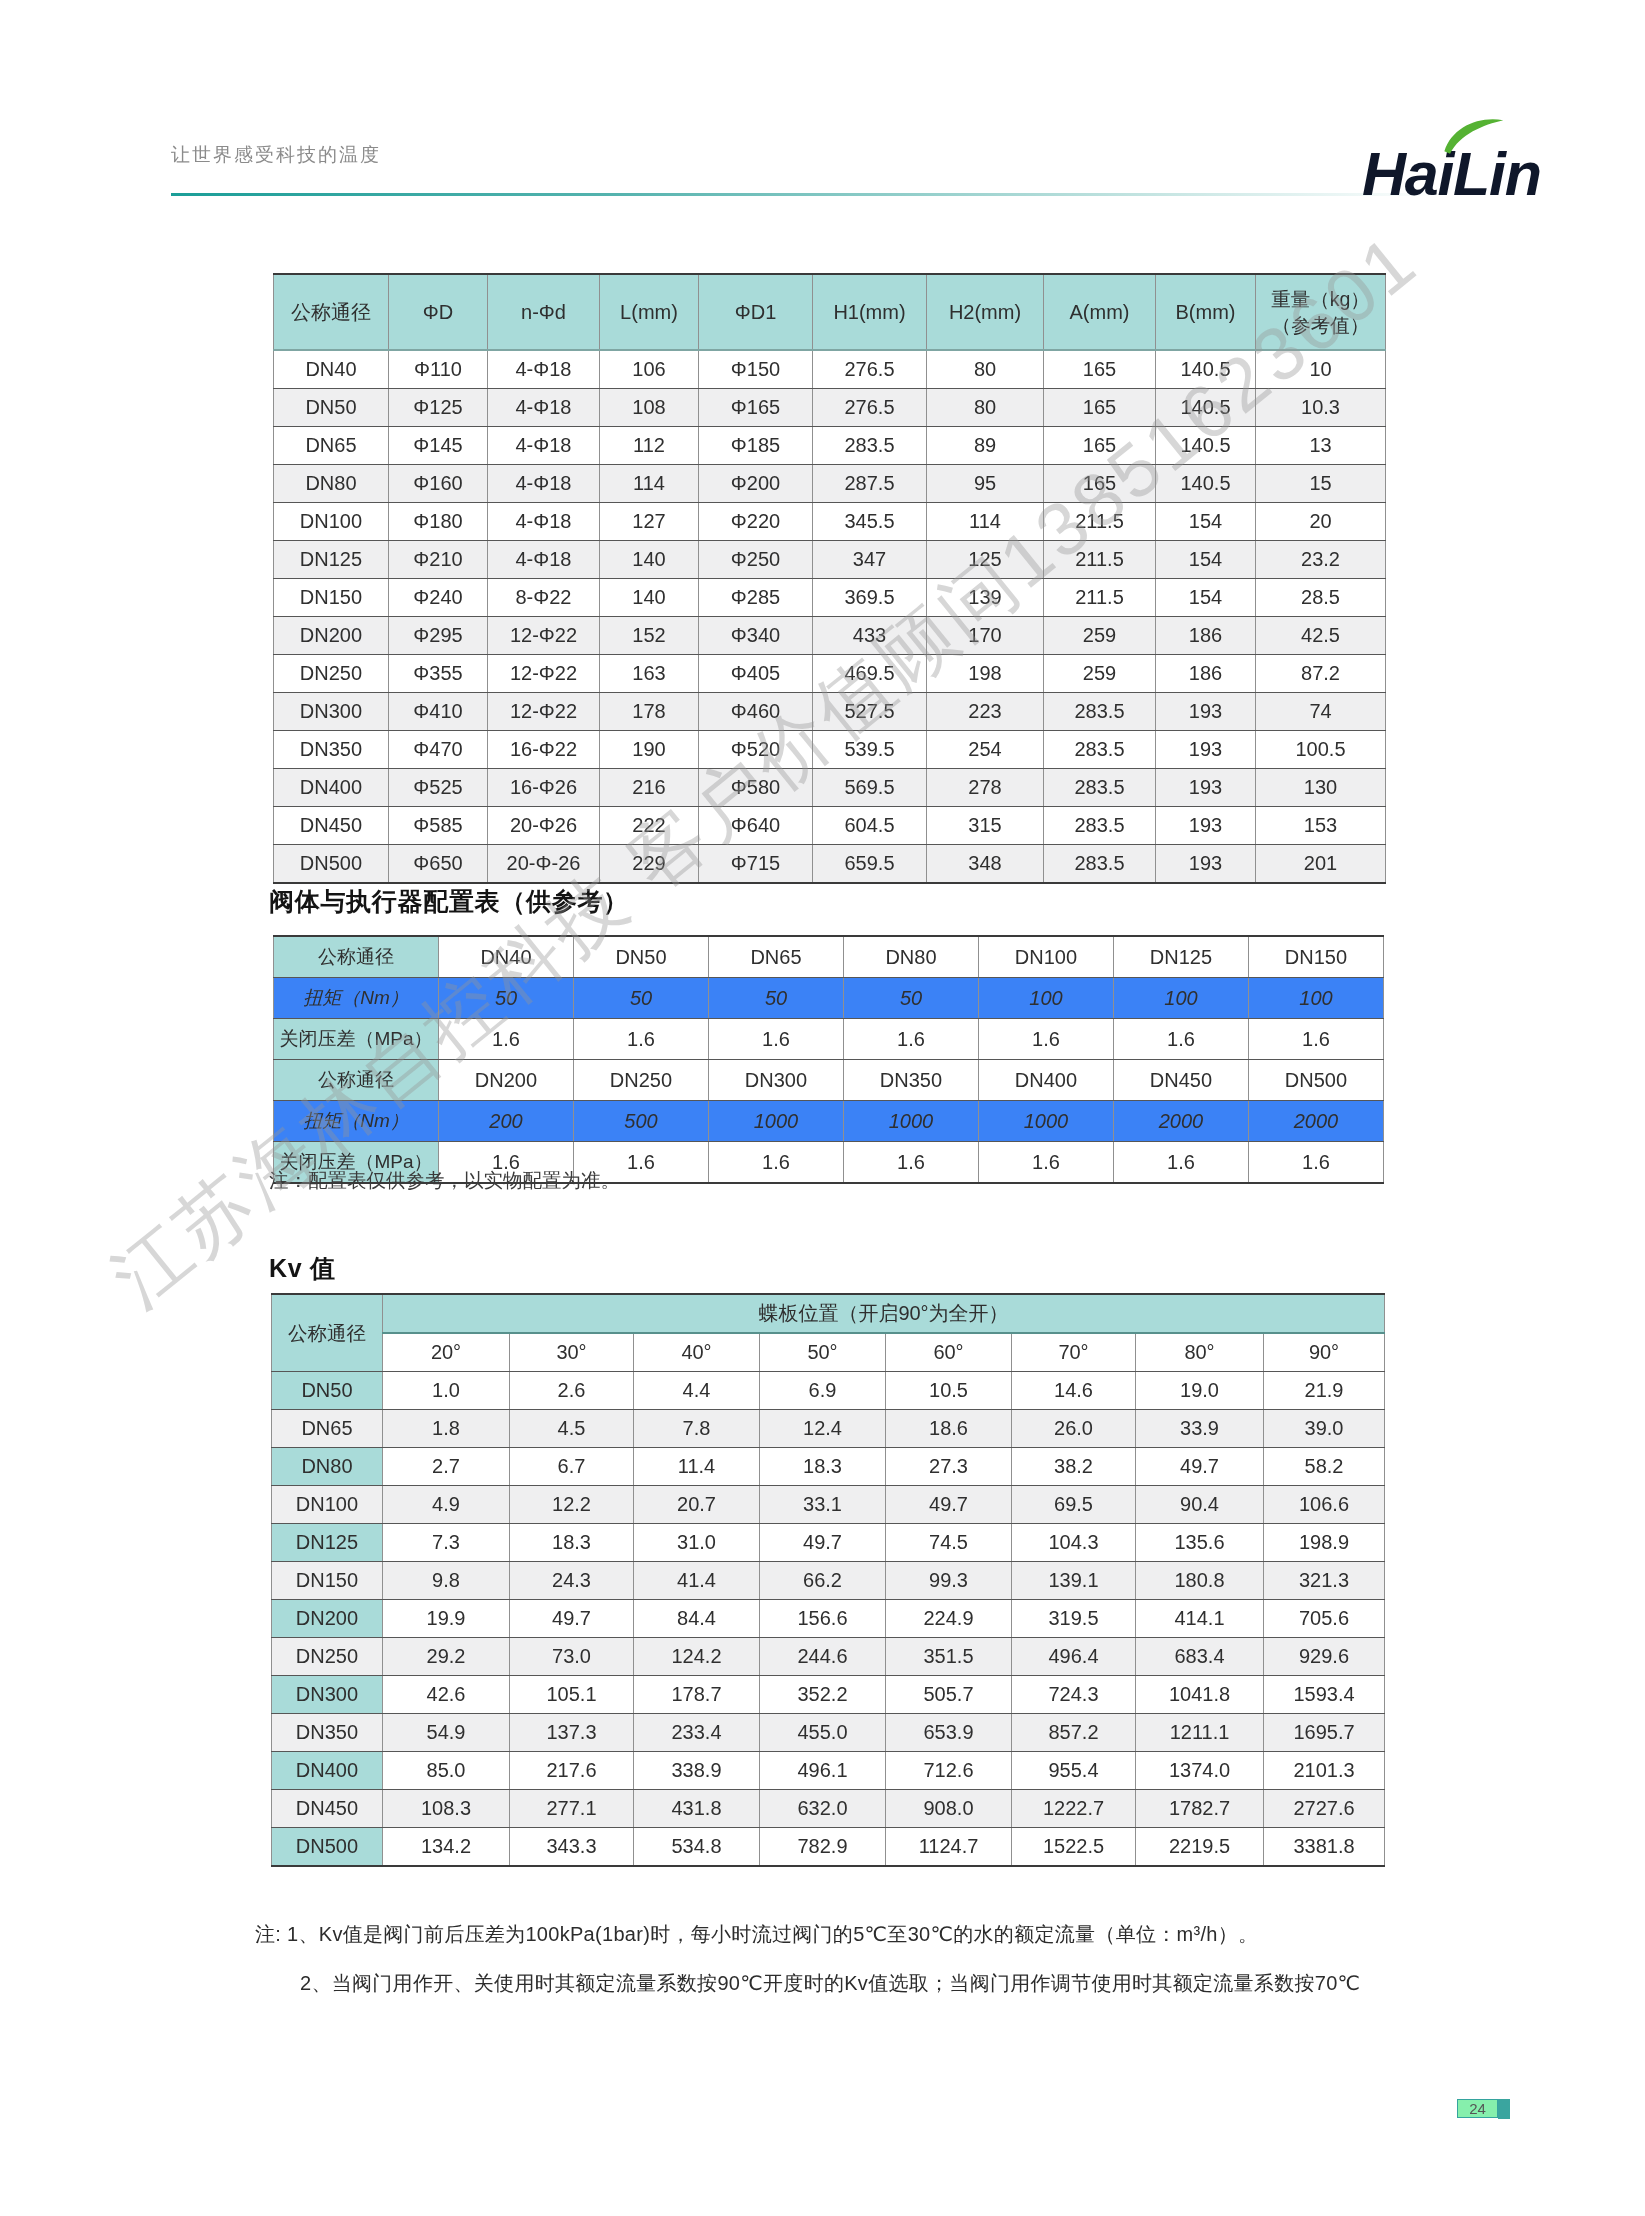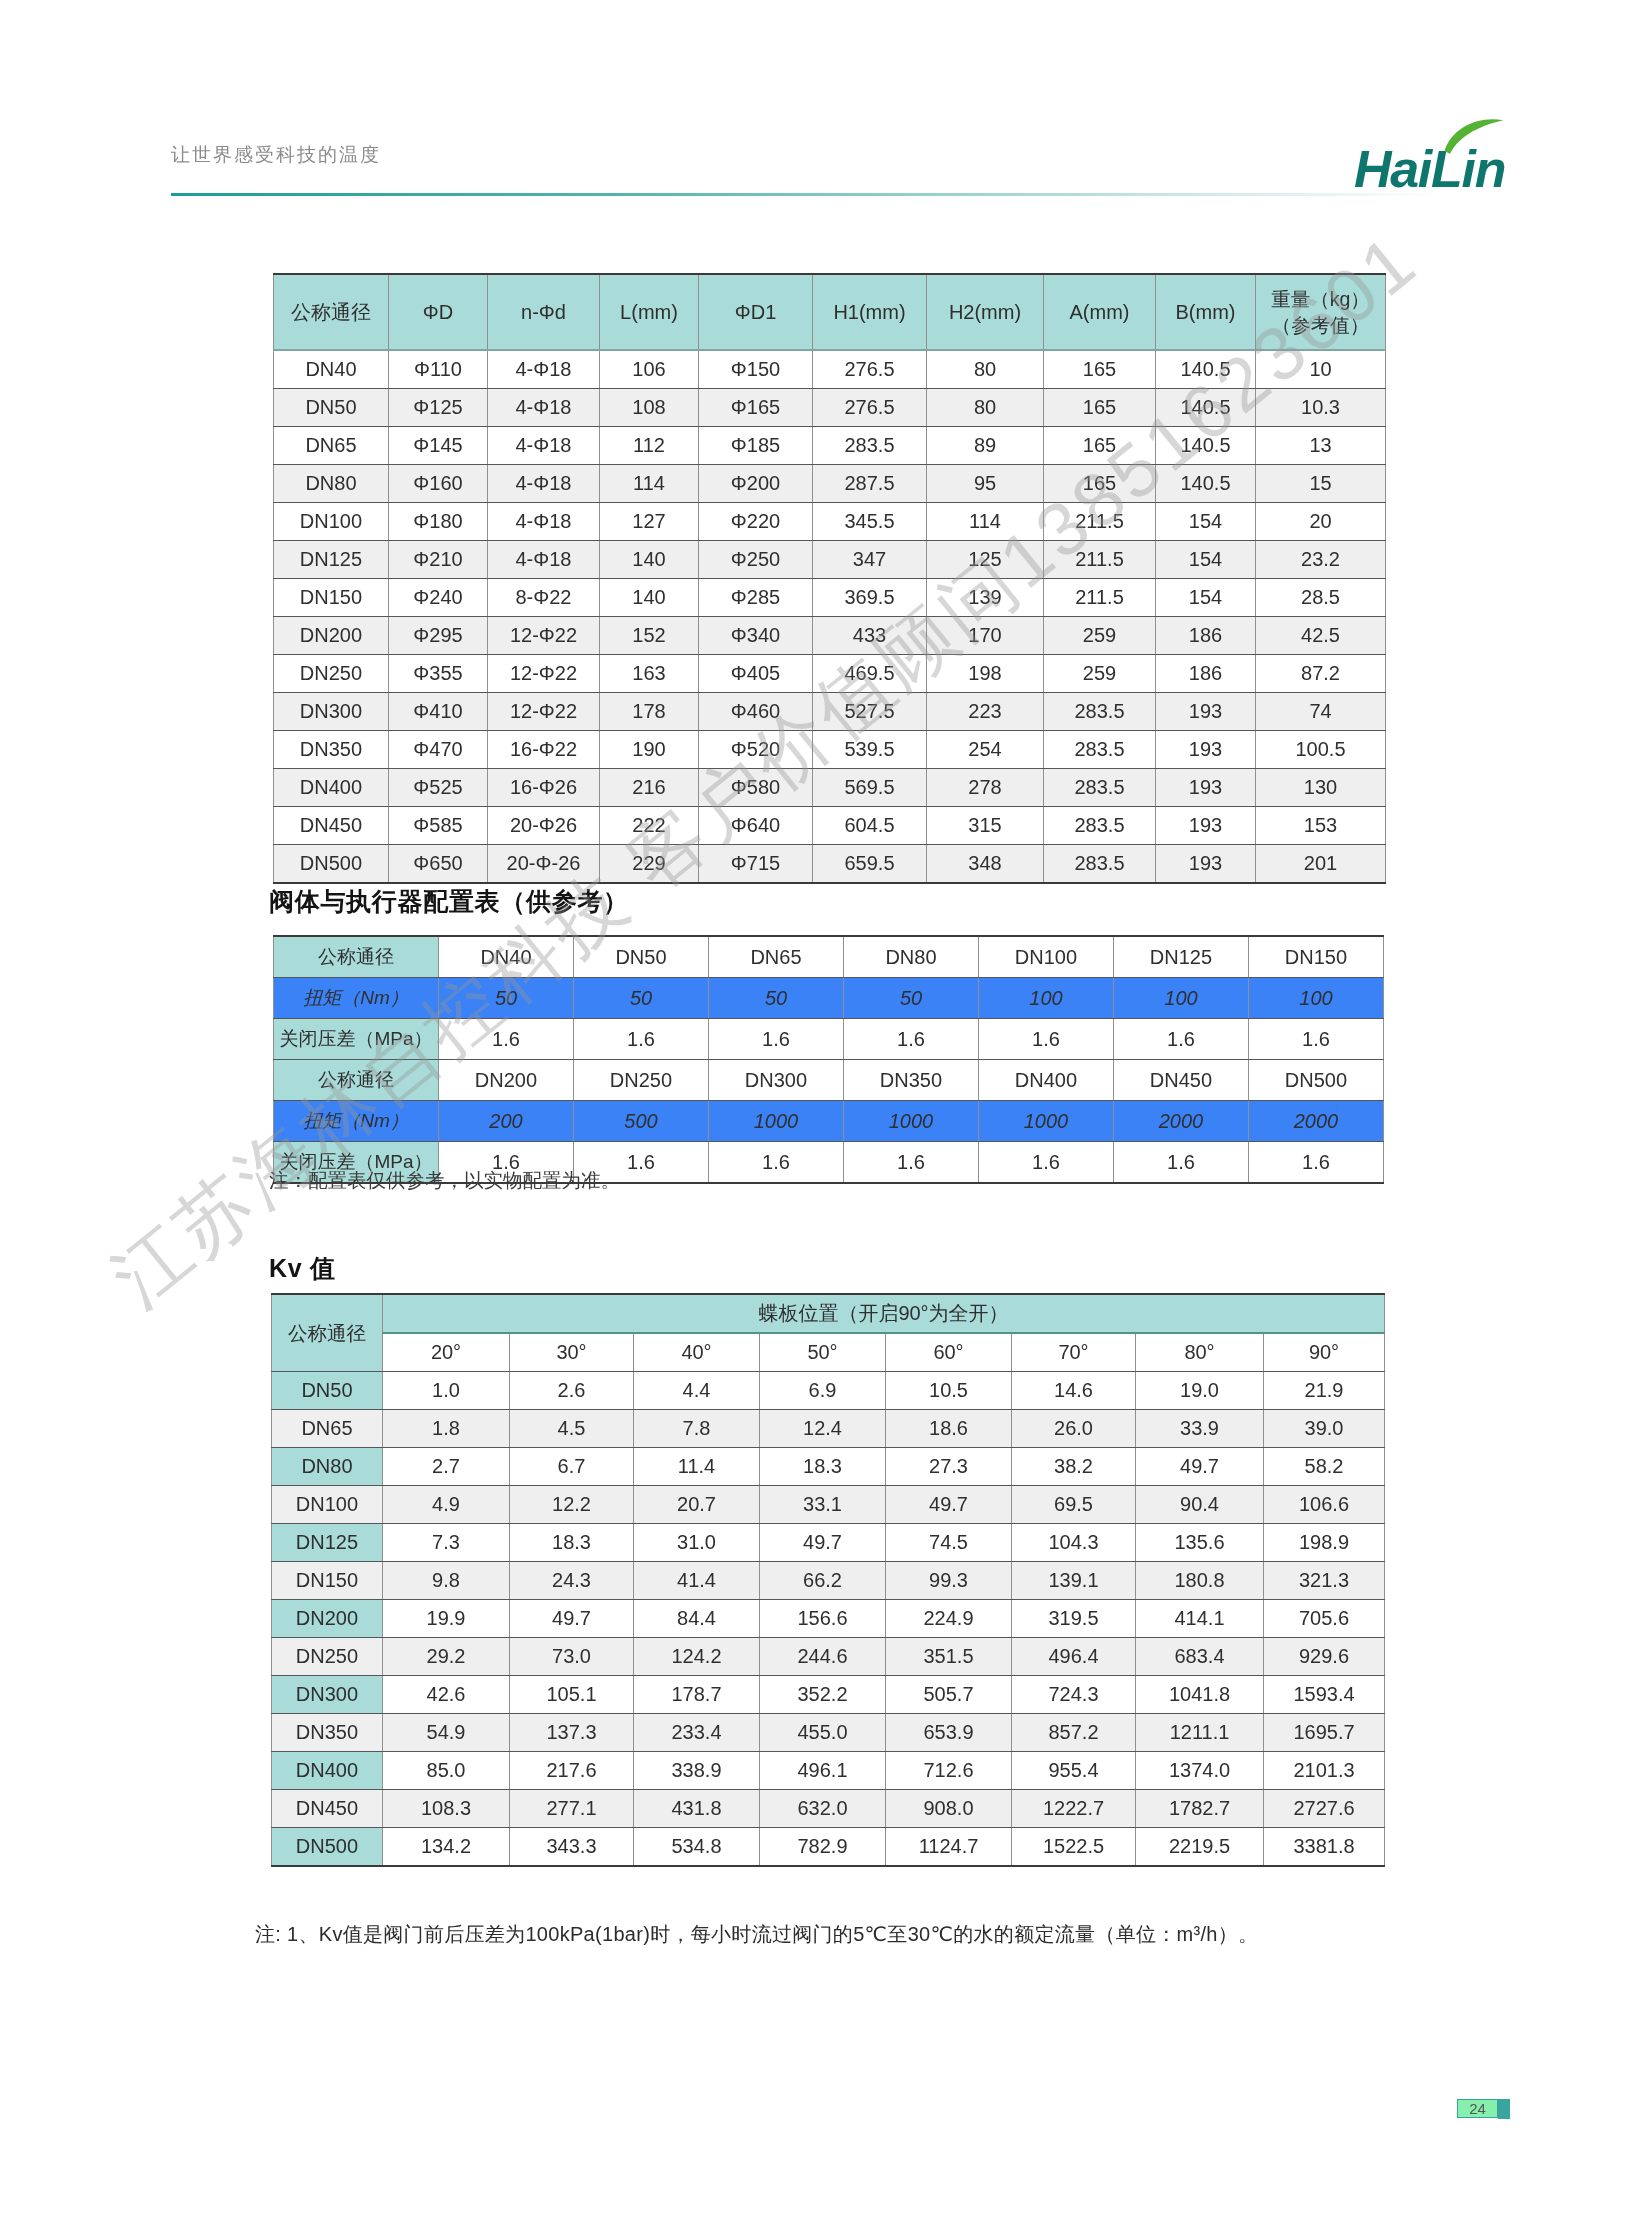--- a/index.html
+++ b/index.html
@@ -5,22 +5,22 @@
   html,body{margin:0;padding:0;background:#ffffff;}
   .page{
     position:relative;width:1645px;height:2216px;background:#ffffff;overflow:hidden;
     font-family:"Liberation Sans","DejaVu Sans",sans-serif;color:#2f2f2f;
   }
   
   .tagline{position:absolute;left:171px;top:142px;font-size:19px;letter-spacing:2px;color:#8b8b8b;}
   .rule{position:absolute;left:171px;top:193px;width:1270px;height:2.7px;
         background:linear-gradient(to right,#1b9e98 0%,#55b3ae 35%,#bfe2df 75%,rgba(255,255,255,0) 100%);}
   .logo{position:absolute;left:1354px;top:120px;width:175px;height:81px;}
-  .logo-text{position:absolute;left:0px;top:19px;font-size:52px;font-weight:800;font-style:italic;
-             color:#0f766e;letter-spacing:-1.3px;font-family:"Liberation Sans",sans-serif;}
+  .logo-text{position:absolute;left:8px;top:19px;font-size:61px;font-weight:800;font-style:italic;
+             color:#0f172a;letter-spacing:-1.3px;font-family:"Liberation Sans",sans-serif;}
   .logo-leaf{position:absolute;left:86px;top:-2.7px;width:67px;height:38px;}
   
   table{border-collapse:collapse;table-layout:fixed;background:#fff;padding-left:48px;}
   td,th{border-left:0.7px solid #909090;border-right:0.7px solid #909090;
         border-top:1.3px solid #565656;border-bottom:1.3px solid #565656;
         text-align:center;vertical-align:middle;font-weight:400;
         font-size:20px;color:#2f2f2f;padding:0;overflow:hidden;}
   table{border-top:2.7px solid #3a3a3a;border-bottom:2.7px solid #3a3a3a;}
   .teal{background:#a9dbd9;}
   
@@ -525,20 +525,21 @@
           <td>782.9</td>
           <td>1124.7</td>
           <td>1522.5</td>
           <td>2219.5</td>
           <td>3381.8</td>
         </tr>
       </tbody>
   </table>
 
   <div class="fn fn1">注: 1、Kv值是阀门前后压差为100kPa(1bar)时，每小时流过阀门的5℃至30℃的水的额定流量（单位：m³/h）。</div>
+  <div class="fn fn2">2、当阀门用作开、关使用时其额定流量系数按90℃开度时的Kv值选取；当阀门用作调节使用时其额定流量系数按70℃</div>
 
   <div class="page-badge">
     <div class="num">24</div>
     <div class="sq"></div>
   </div>
 
   <div class="watermark">江苏海林自控科技 客户价值顾问13851623601</div>
 
 </div>
 

